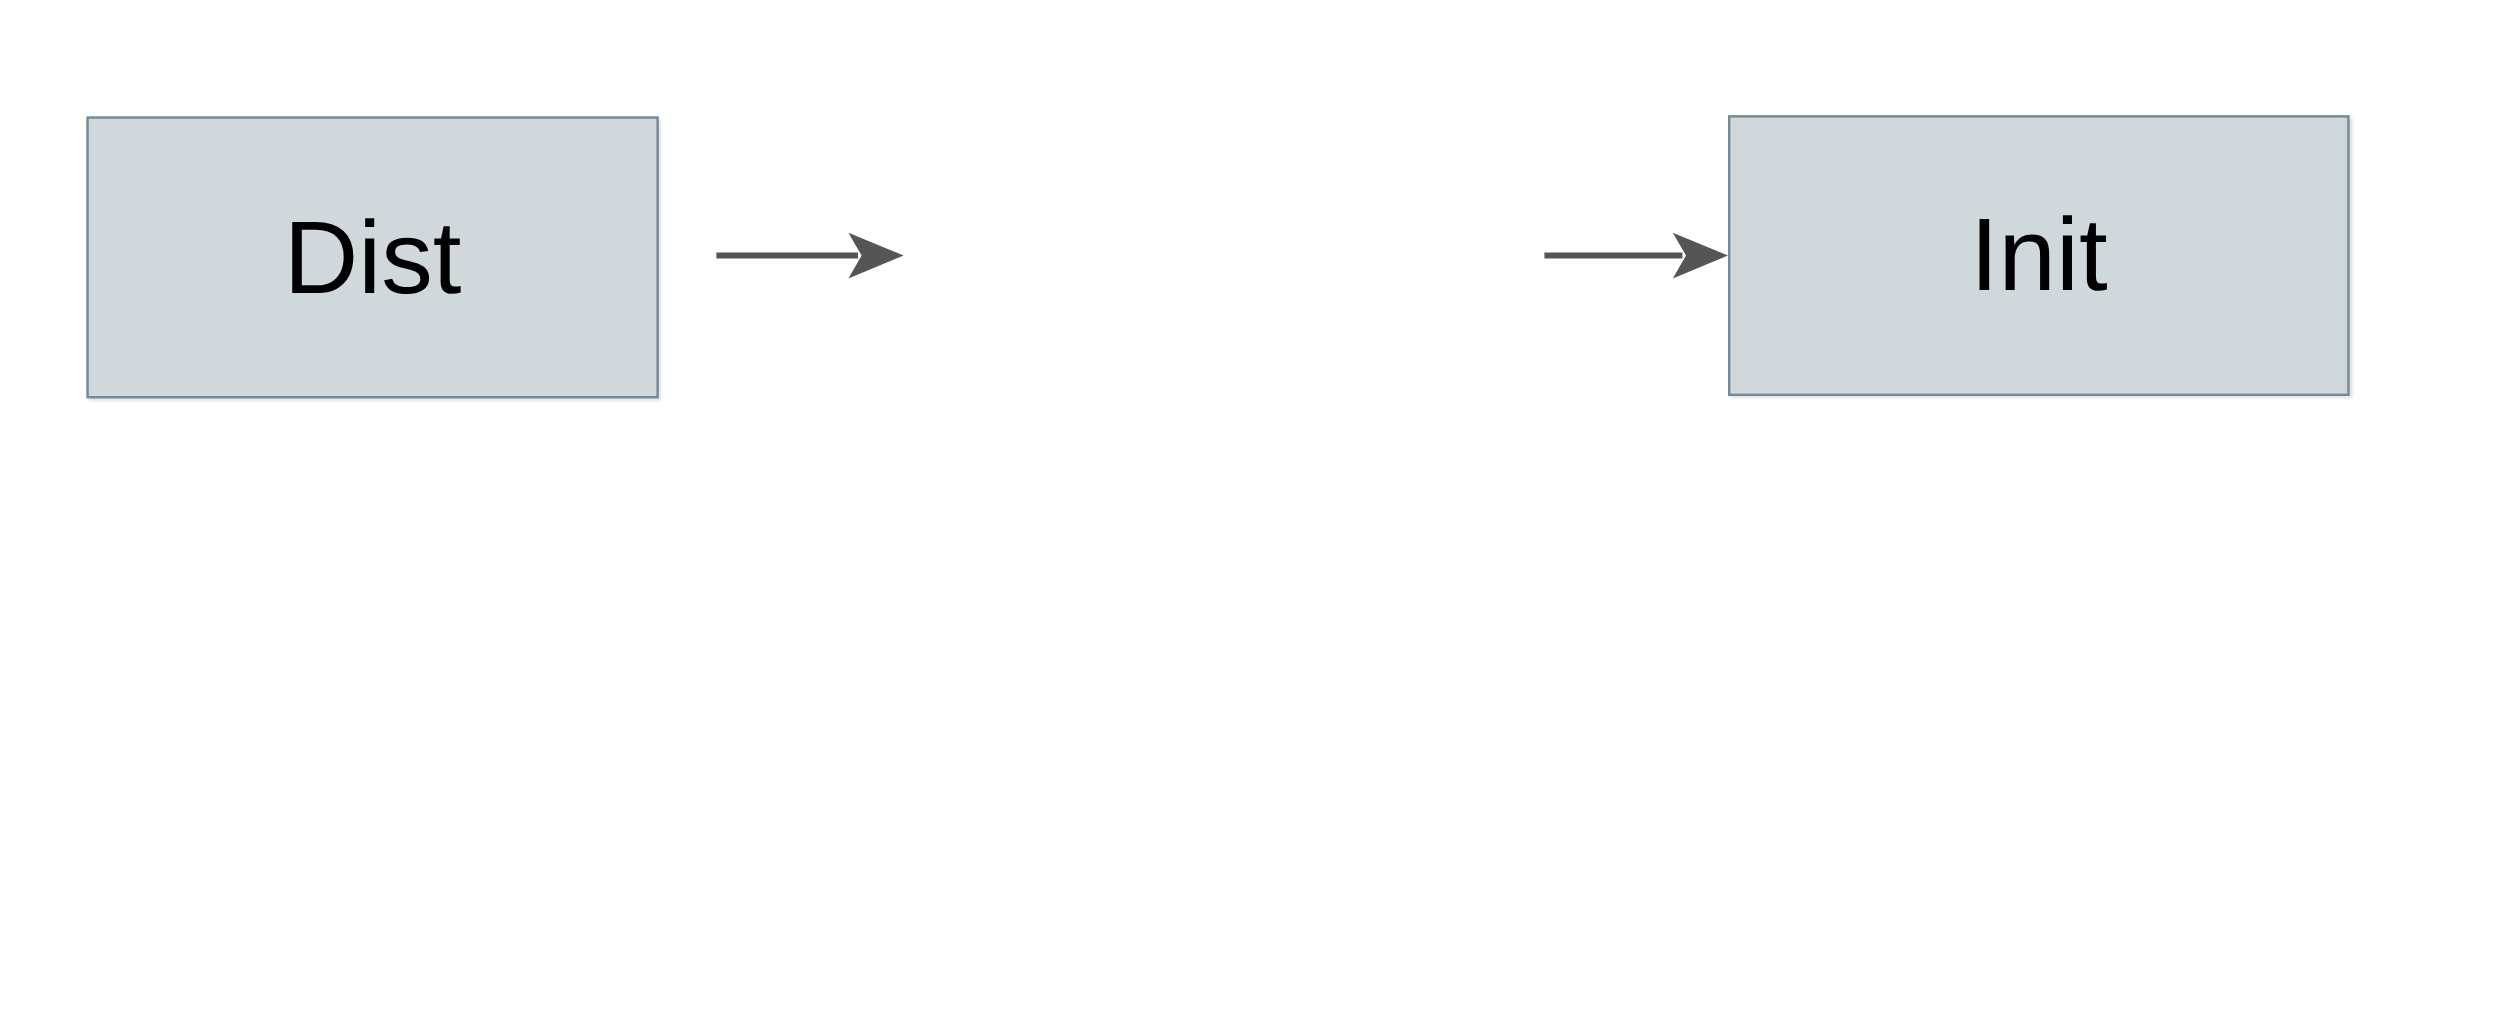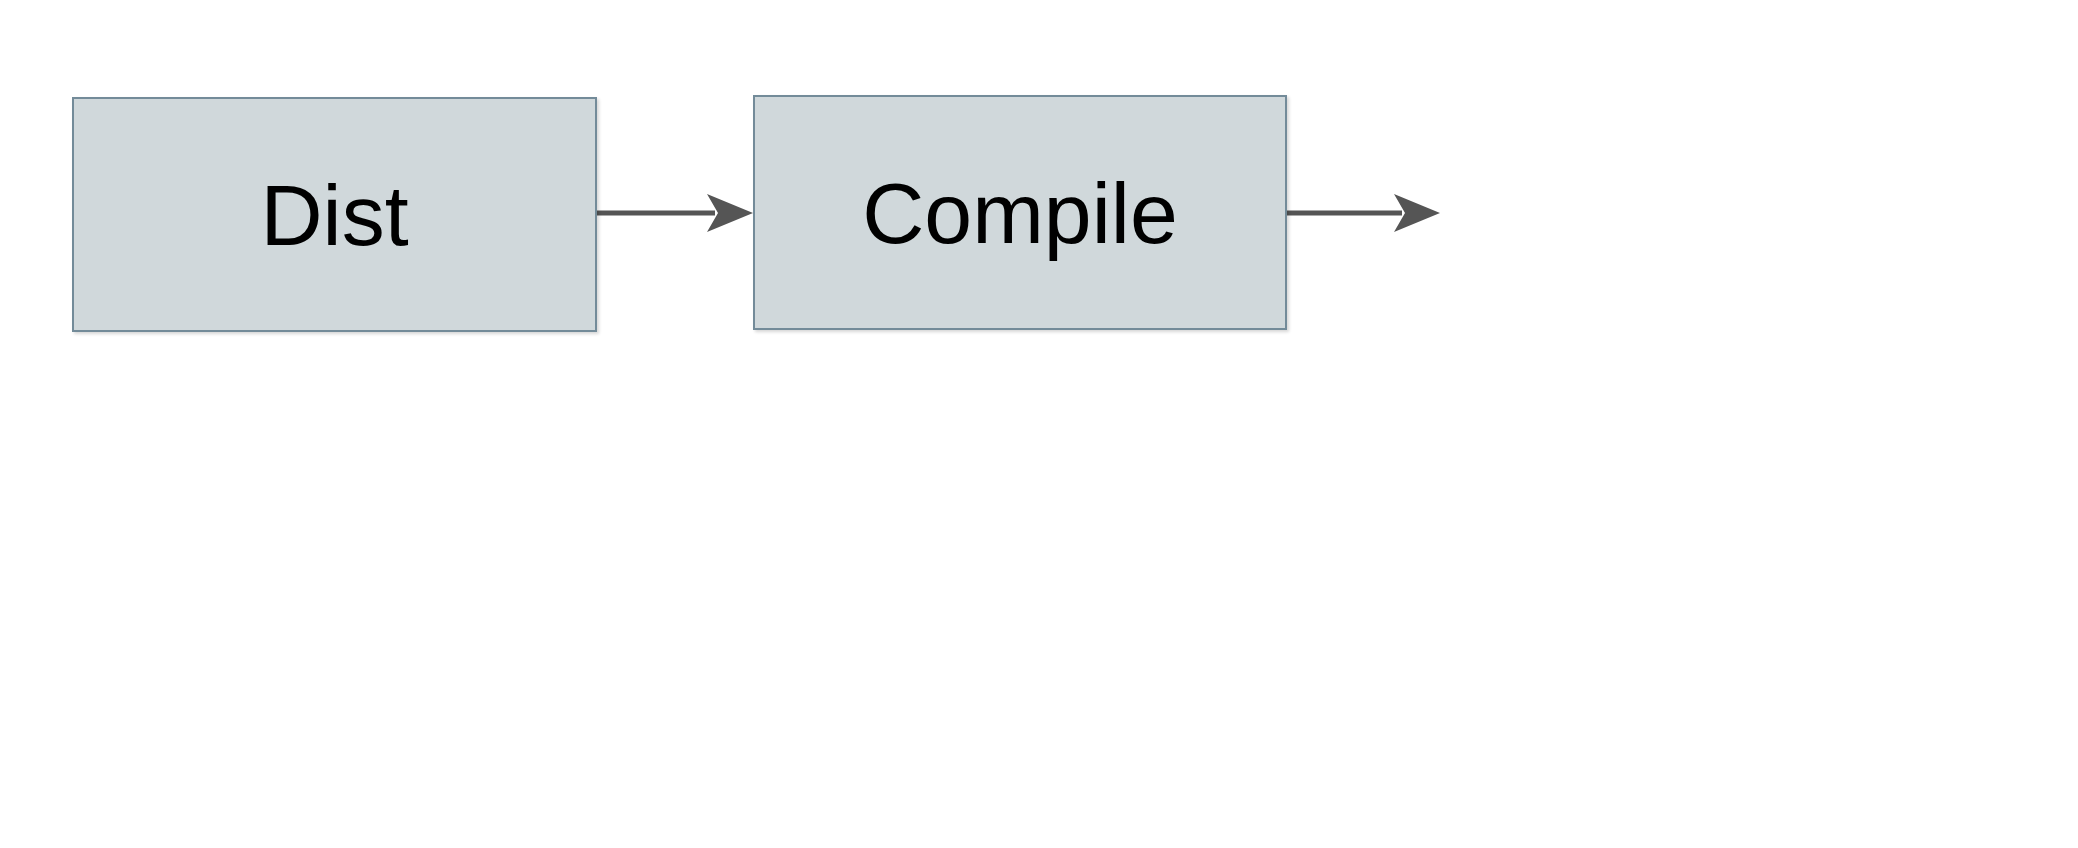--- a/index.html
+++ b/index.html
@@ -60,23 +60,23 @@
     </svg>
   </div>
 
   <div class="edge" style="left:1287px; top:193px; width:153px; height:40px;">
     <svg width="153" height="40" viewBox="0 0 153 40" xmlns="http://www.w3.org/2000/svg">
       <line x1="0" y1="20" x2="115" y2="20" stroke="#555555" stroke-width="5"></line>
       <path d="M 153 20 L 107 1 L 118 20 L 107 39 Z" fill="#555555"></path>
     </svg>
   </div>
 
-  <div class="node" style="left:72px; top:97px; width:525px; height:235px;">
+  <div class="node" style="left:72px; top:97px; width:477px; height:235px;">
     <span class="node-label">Dist</span>
   </div>
 
-  <div class="node" style="left:753px; top:95px; width:534px; height:235px;">
-    <span class="node-label">Compile</span>
+
+  <div class="node" style="left:1440px; top:96px; width:518px; height:234px;">
+    <span class="node-label">Init</span>
   </div>
-
 
 
 </div>
 
 </body></html>

